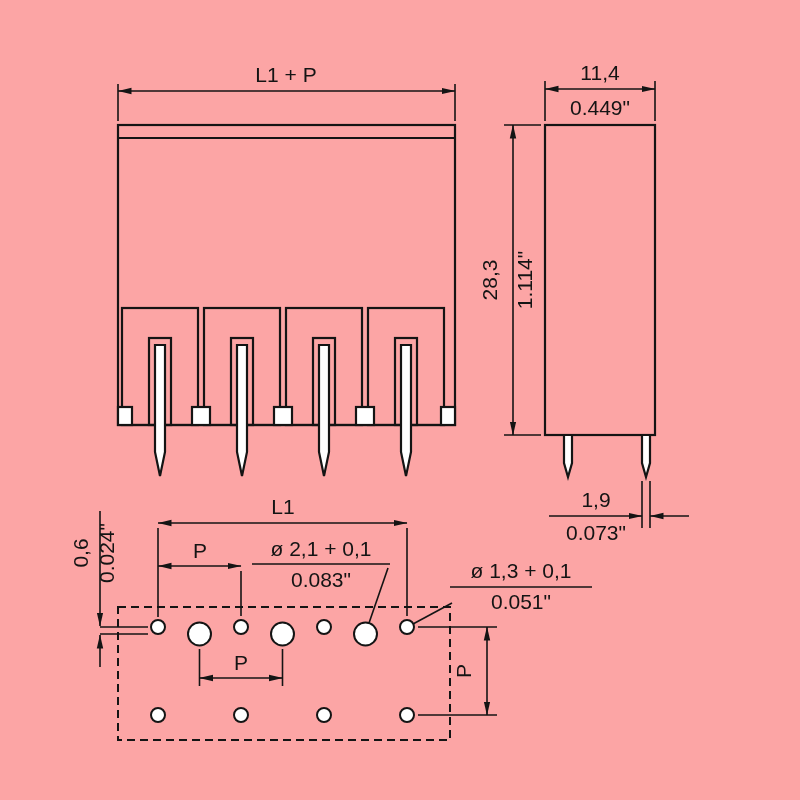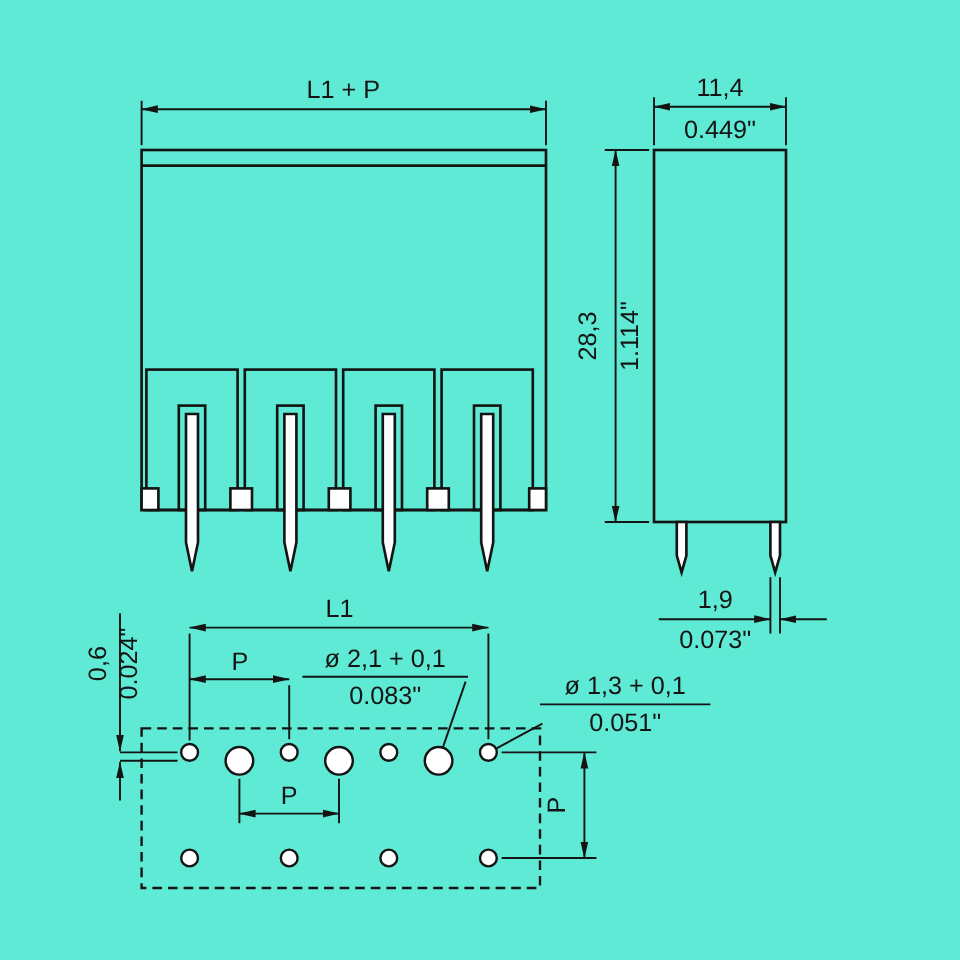--- a/index.html
+++ b/index.html
@@ -1,16 +1,16 @@
 <!DOCTYPE html>
 <html><head>
 <meta charset="utf-8">
 <style>
   html, body { margin: 0; padding: 0; background: #ffffff; }
-  .stage { width: 800px; height: 800px; position: relative; background: #5eead4; }
+  .stage { width: 800px; height: 800px; position: relative; background: #fca5a5; }
   svg text {
     font-family: "Liberation Sans", "DejaVu Sans", sans-serif;
     font-size: 21px;
     fill: #141414;
   }
   .t { text-anchor: middle; }
   .obj  { stroke: #141414; stroke-width: 2.2; fill: none; }
   .objf { stroke: #141414; stroke-width: 2.2; fill: #ffffff; }
   .dim  { stroke: #141414; stroke-width: 1.6; fill: none; }
   .dash { stroke: #141414; stroke-width: 2; fill: none; stroke-dasharray: 8 5; }

